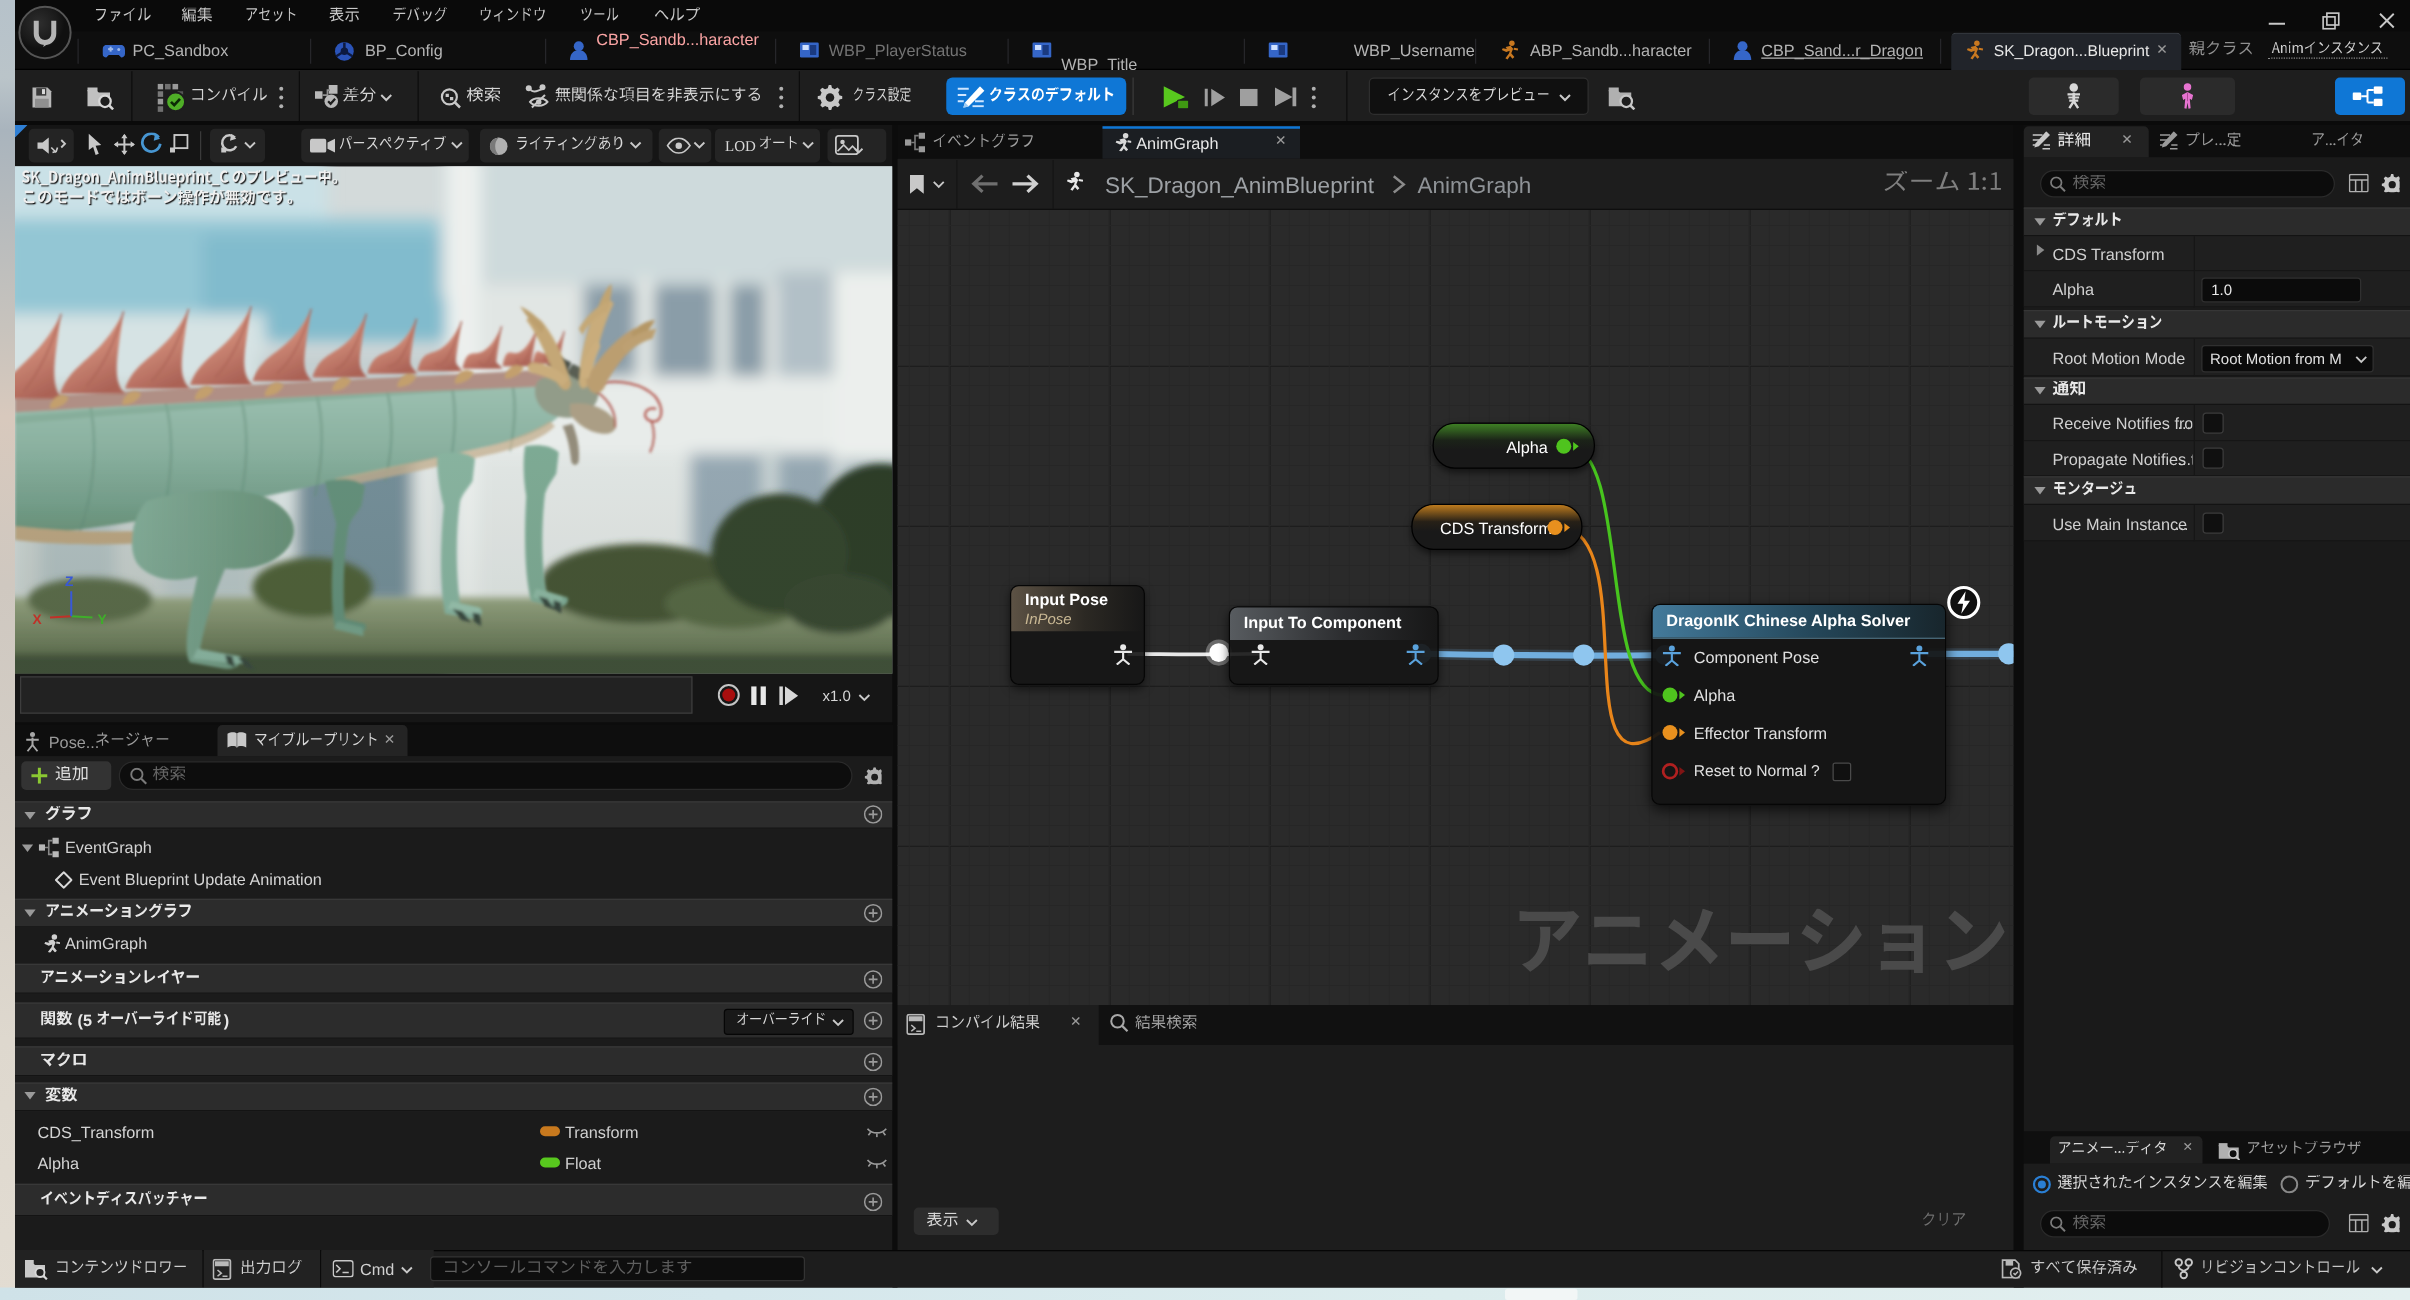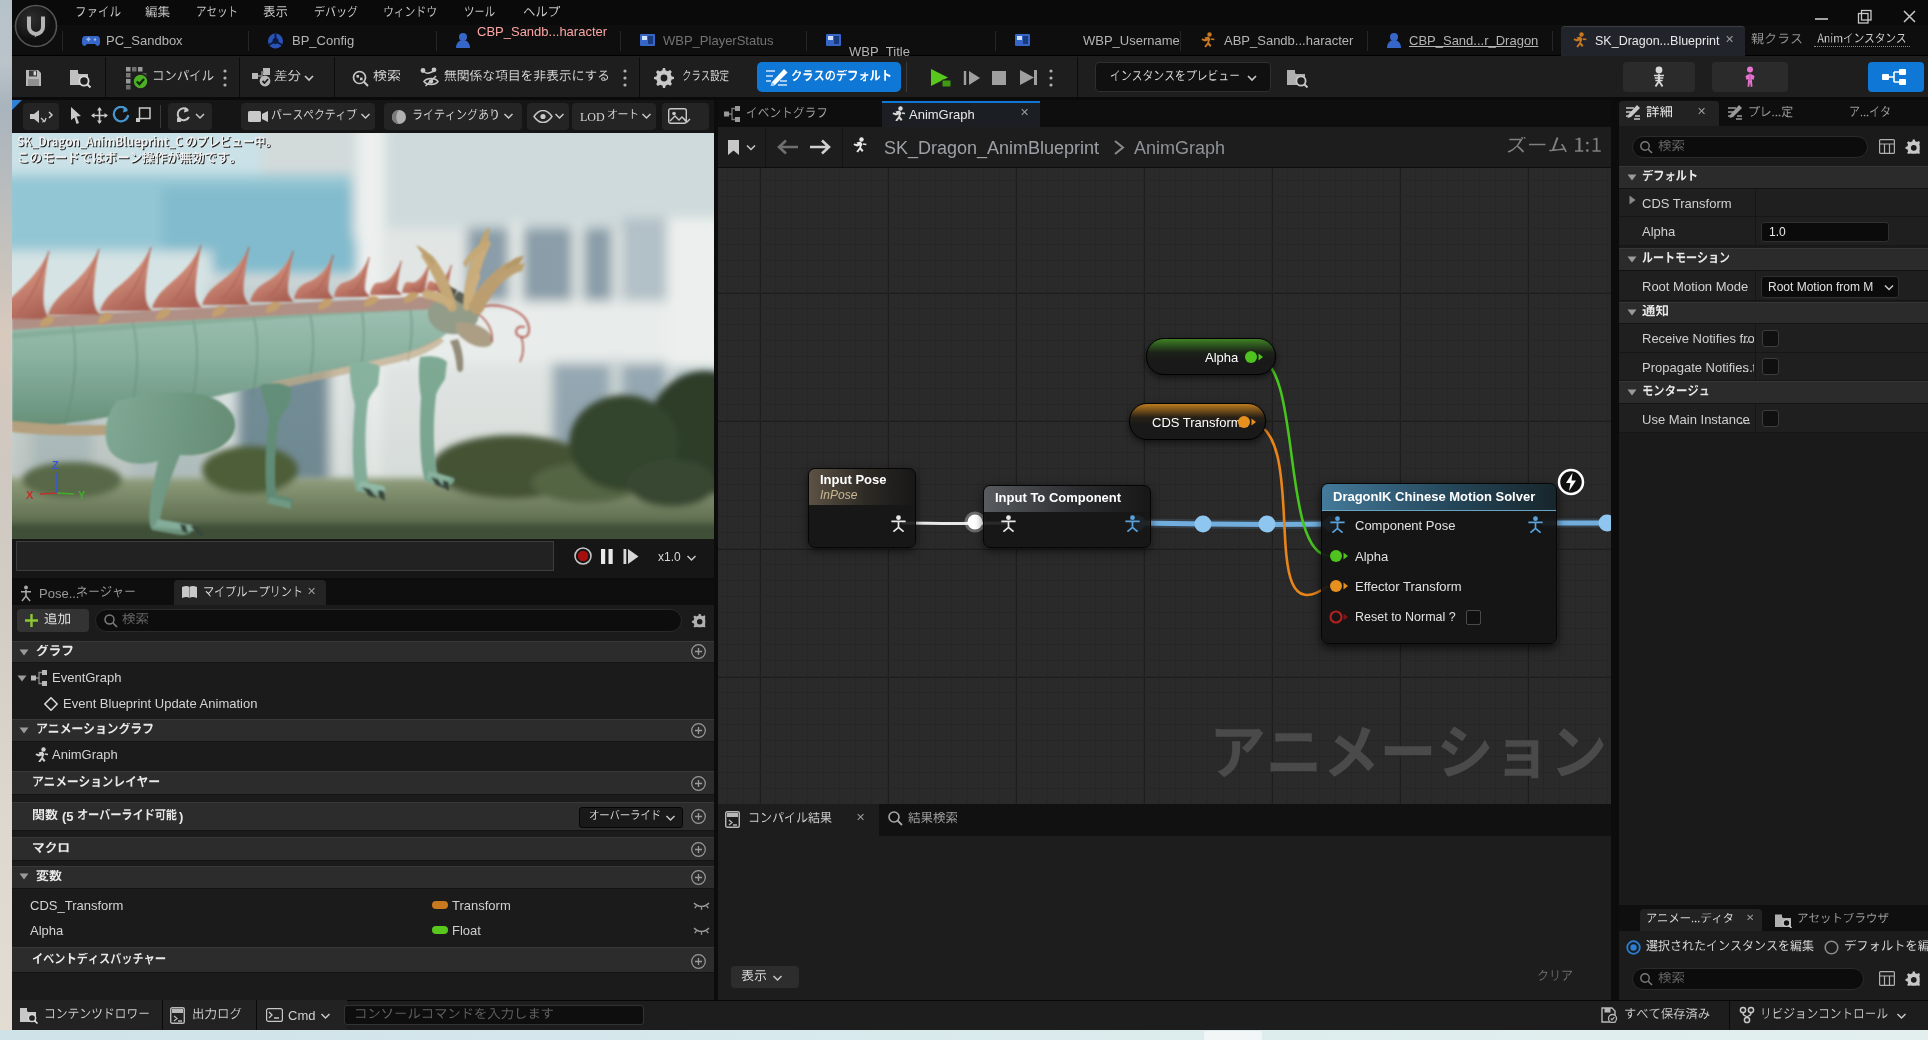--- a/index.html
+++ b/index.html
@@ -815,21 +815,21 @@
     </g>
   </svg>
 <svg style="position:absolute;left:1124px;top:515px;" width="17" height="17" viewBox="0 0 17 17">
     <g stroke="#5aa2dc" fill="#5aa2dc">
       <circle cx="8.5" cy="2.72" r="2.3800000000000003" stroke="none"></circle>
       <path d="M1.36 6.46 h14.28 M8.5 5.61 v6.800000000000001 M8.5 12.41 l-5.1 4.25 M8.5 12.41 l5.1 4.25" stroke-width="1.7000000000000002" fill="none"></path>
     </g>
   </svg>
 <div style="position:absolute;left:1321px;top:483px;width:236px;height:161px;background:#141414ee;border:1px solid #060606;border-radius:7px;box-shadow:0 4px 10px #000a;"></div>
 <div style="position:absolute;left:1322px;top:484px;width:234px;height:27px;background:linear-gradient(90deg,#4884a8e8,#2a5a74b8 55%,#1c3e4e66);border-bottom:1px solid #6aa4c0;border-radius:6px 6px 0 0;"></div>
-<div style="position:absolute;left:1333px;top:489px;font-size:13px;color:#fff;font-weight:bold;white-space:nowrap;">DragonIK Chinese Motion Solver</div>
+<div style="position:absolute;left:1333px;top:489px;font-size:13px;color:#fff;font-weight:bold;white-space:nowrap;">DragonIK Chinese Alpha Solver</div>
 <svg style="position:absolute;left:1556px;top:467px;" width="30" height="30" viewBox="0 0 30 30">
     <circle cx="15" cy="15" r="12" fill="#101010" stroke="#fff" stroke-width="2.5"></circle>
     <path d="M16.5 6 L10 16 h4.5 L13 24 L20 13.5 h-4.5 Z" fill="#fff"></path>
   </svg>
 <svg style="position:absolute;left:1329px;top:516px;" width="17" height="17" viewBox="0 0 17 17">
     <g stroke="#5aa2dc" fill="#5aa2dc">
       <circle cx="8.5" cy="2.72" r="2.3800000000000003" stroke="none"></circle>
       <path d="M1.36 6.46 h14.28 M8.5 5.61 v6.800000000000001 M8.5 12.41 l-5.1 4.25 M8.5 12.41 l5.1 4.25" stroke-width="1.7000000000000002" fill="none"></path>
     </g>
   </svg>

